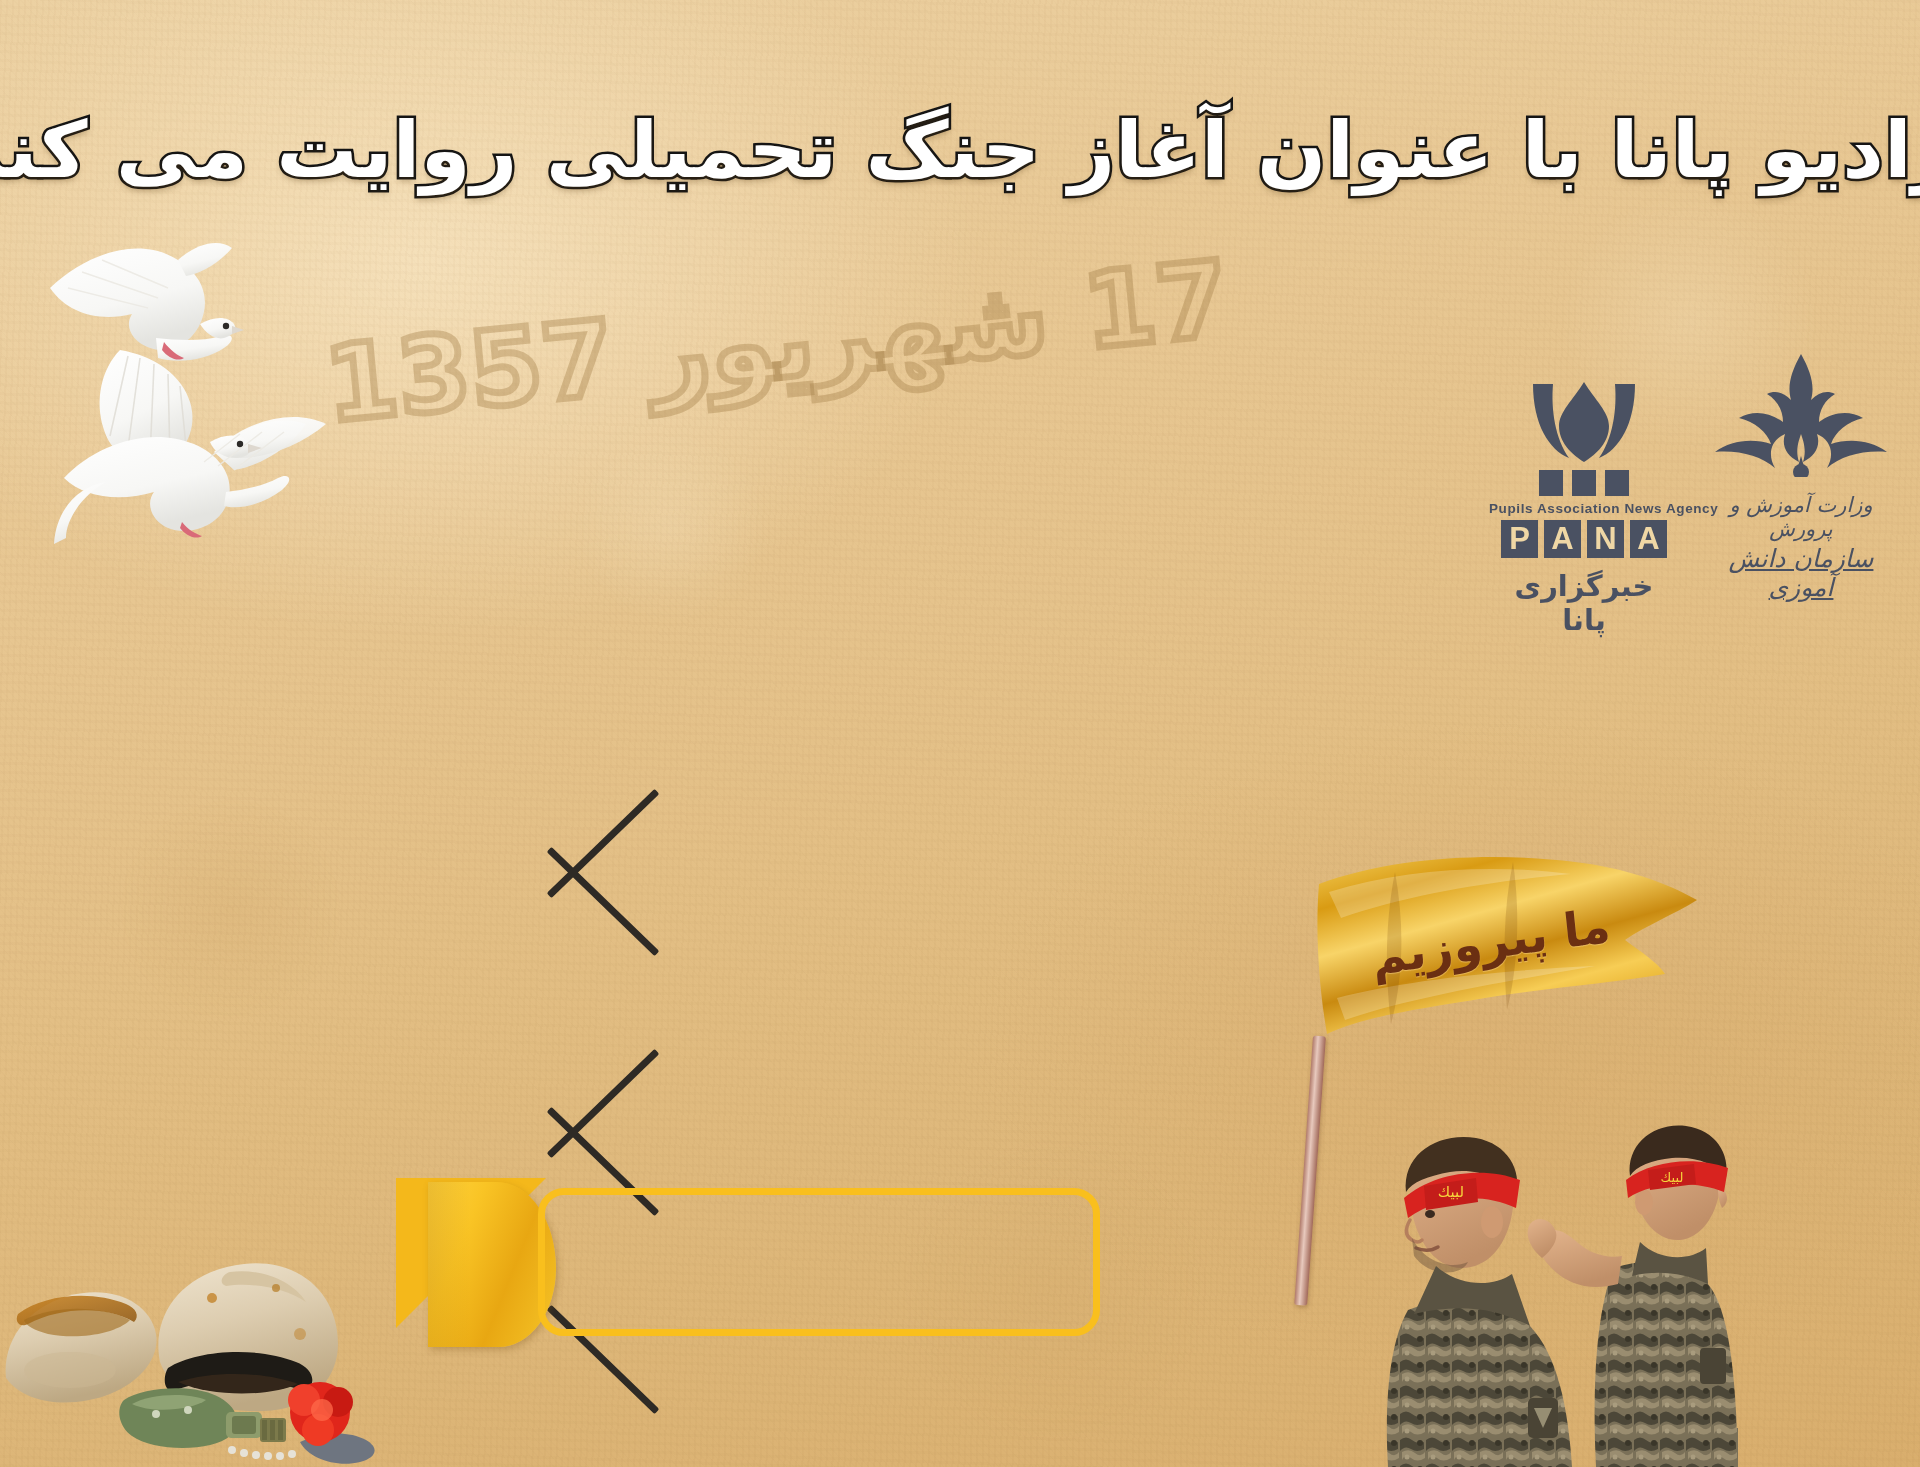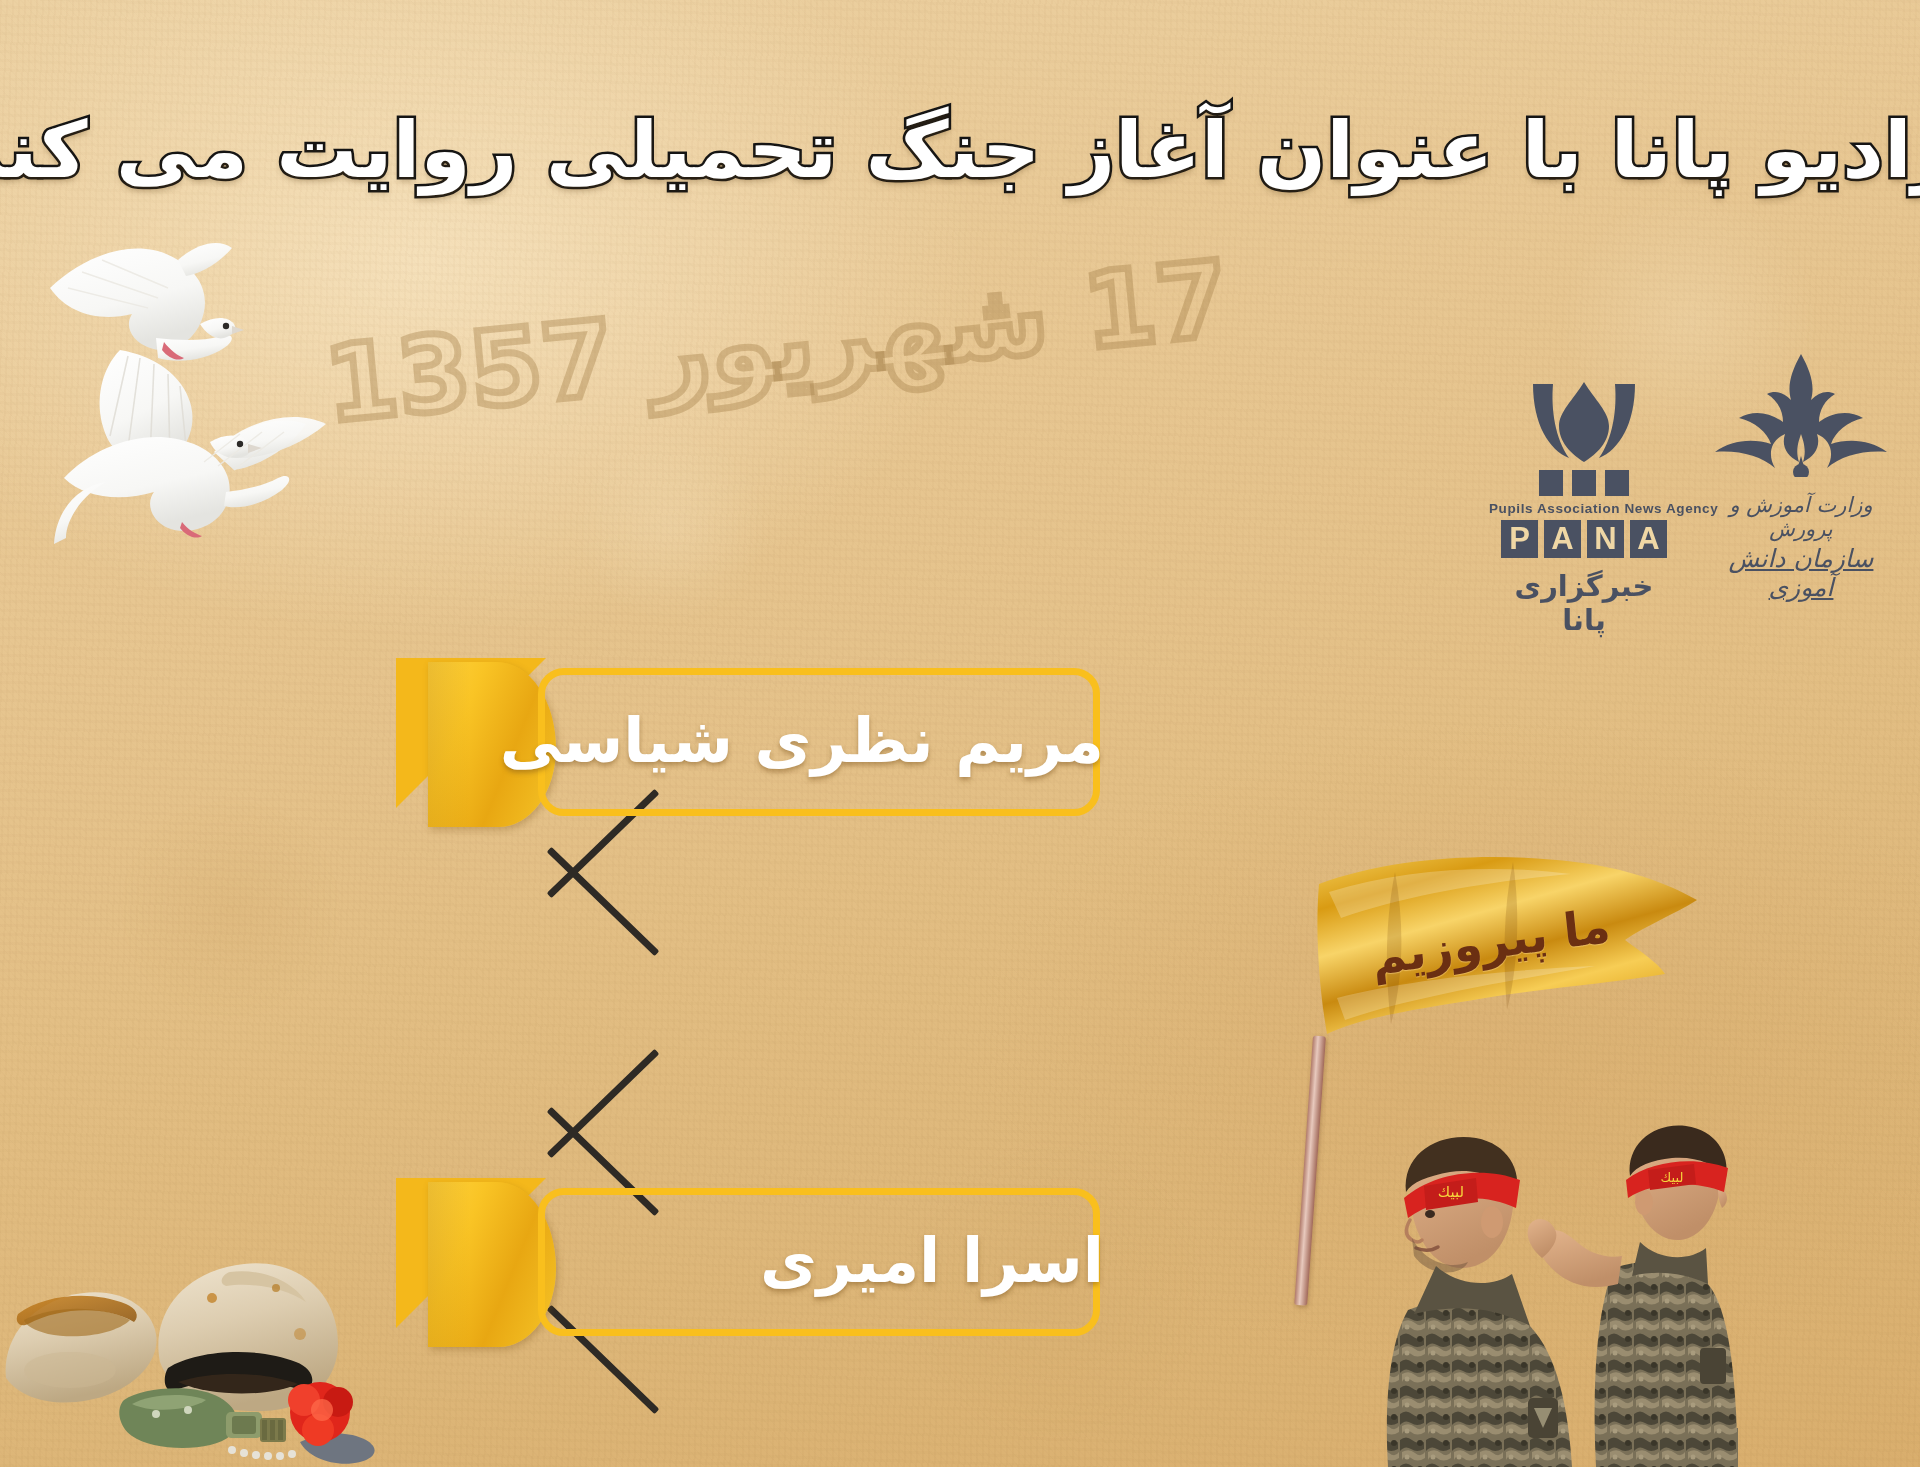--- a/index.html
+++ b/index.html
@@ -283,33 +283,26 @@
 
 
   <div class="names">
 
     <div class="tie a" style="left:118px;top:248px;"></div>
     <div class="tie b" style="left:118px;top:190px;"></div>
     <div class="tie a" style="left:118px;top:508px;"></div>
     <div class="tie b" style="left:118px;top:450px;"></div>
     <div class="tie a" style="left:118px;top:706px;"></div>
 
-    <div class="name-row r0">
-      <div class="tri"></div>
-      <div class="fold"></div>
-      <div class="nbox"></div>
-      <div class="nlabel">مریم نظری شیاسی</div>
-    </div>
 
 
     <div class="name-row r2">
       <div class="tri"></div>
       <div class="fold"></div>
       <div class="nbox"></div>
-      <div class="nlabel">اسرا امیری</div>
     </div>
   </div>
 
   <div class="flagwrap">
     <div class="pole"></div>
     <svg width="470" height="230" viewBox="0 0 470 230" style="position:absolute;left:0;top:0;">
       <defs>
         <linearGradient id="fg" x1="0" y1="0" x2="0.6" y2="1">
           <stop offset="0%" stop-color="#f4cf5a"></stop>
           <stop offset="22%" stop-color="#d99b13"></stop>

